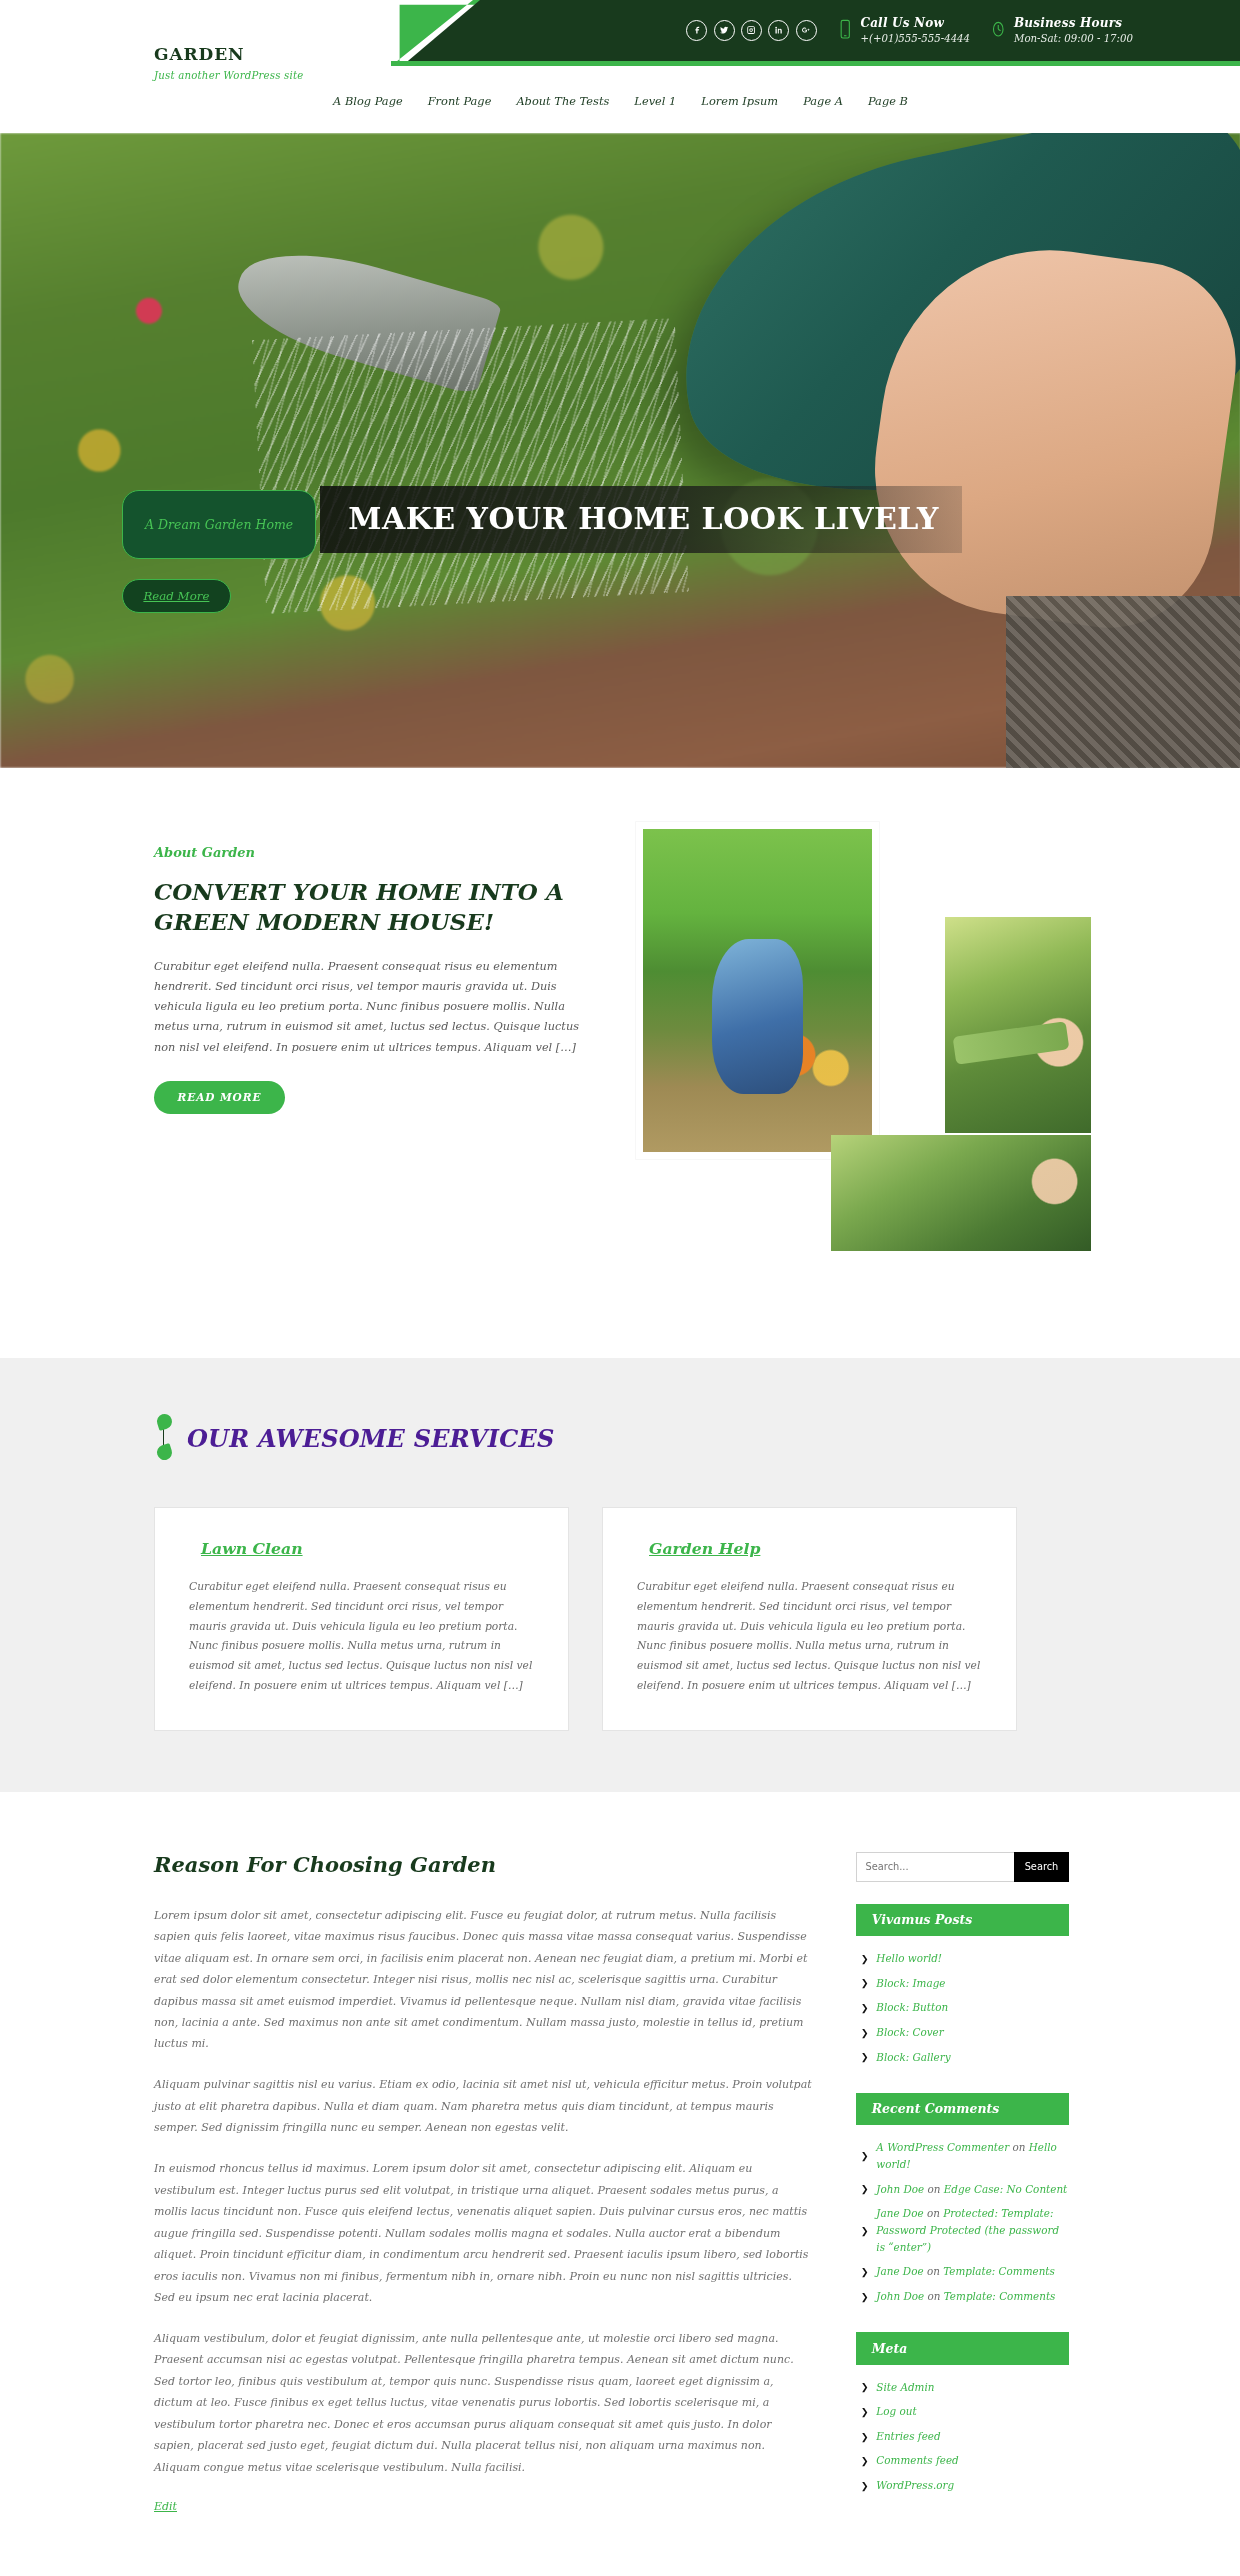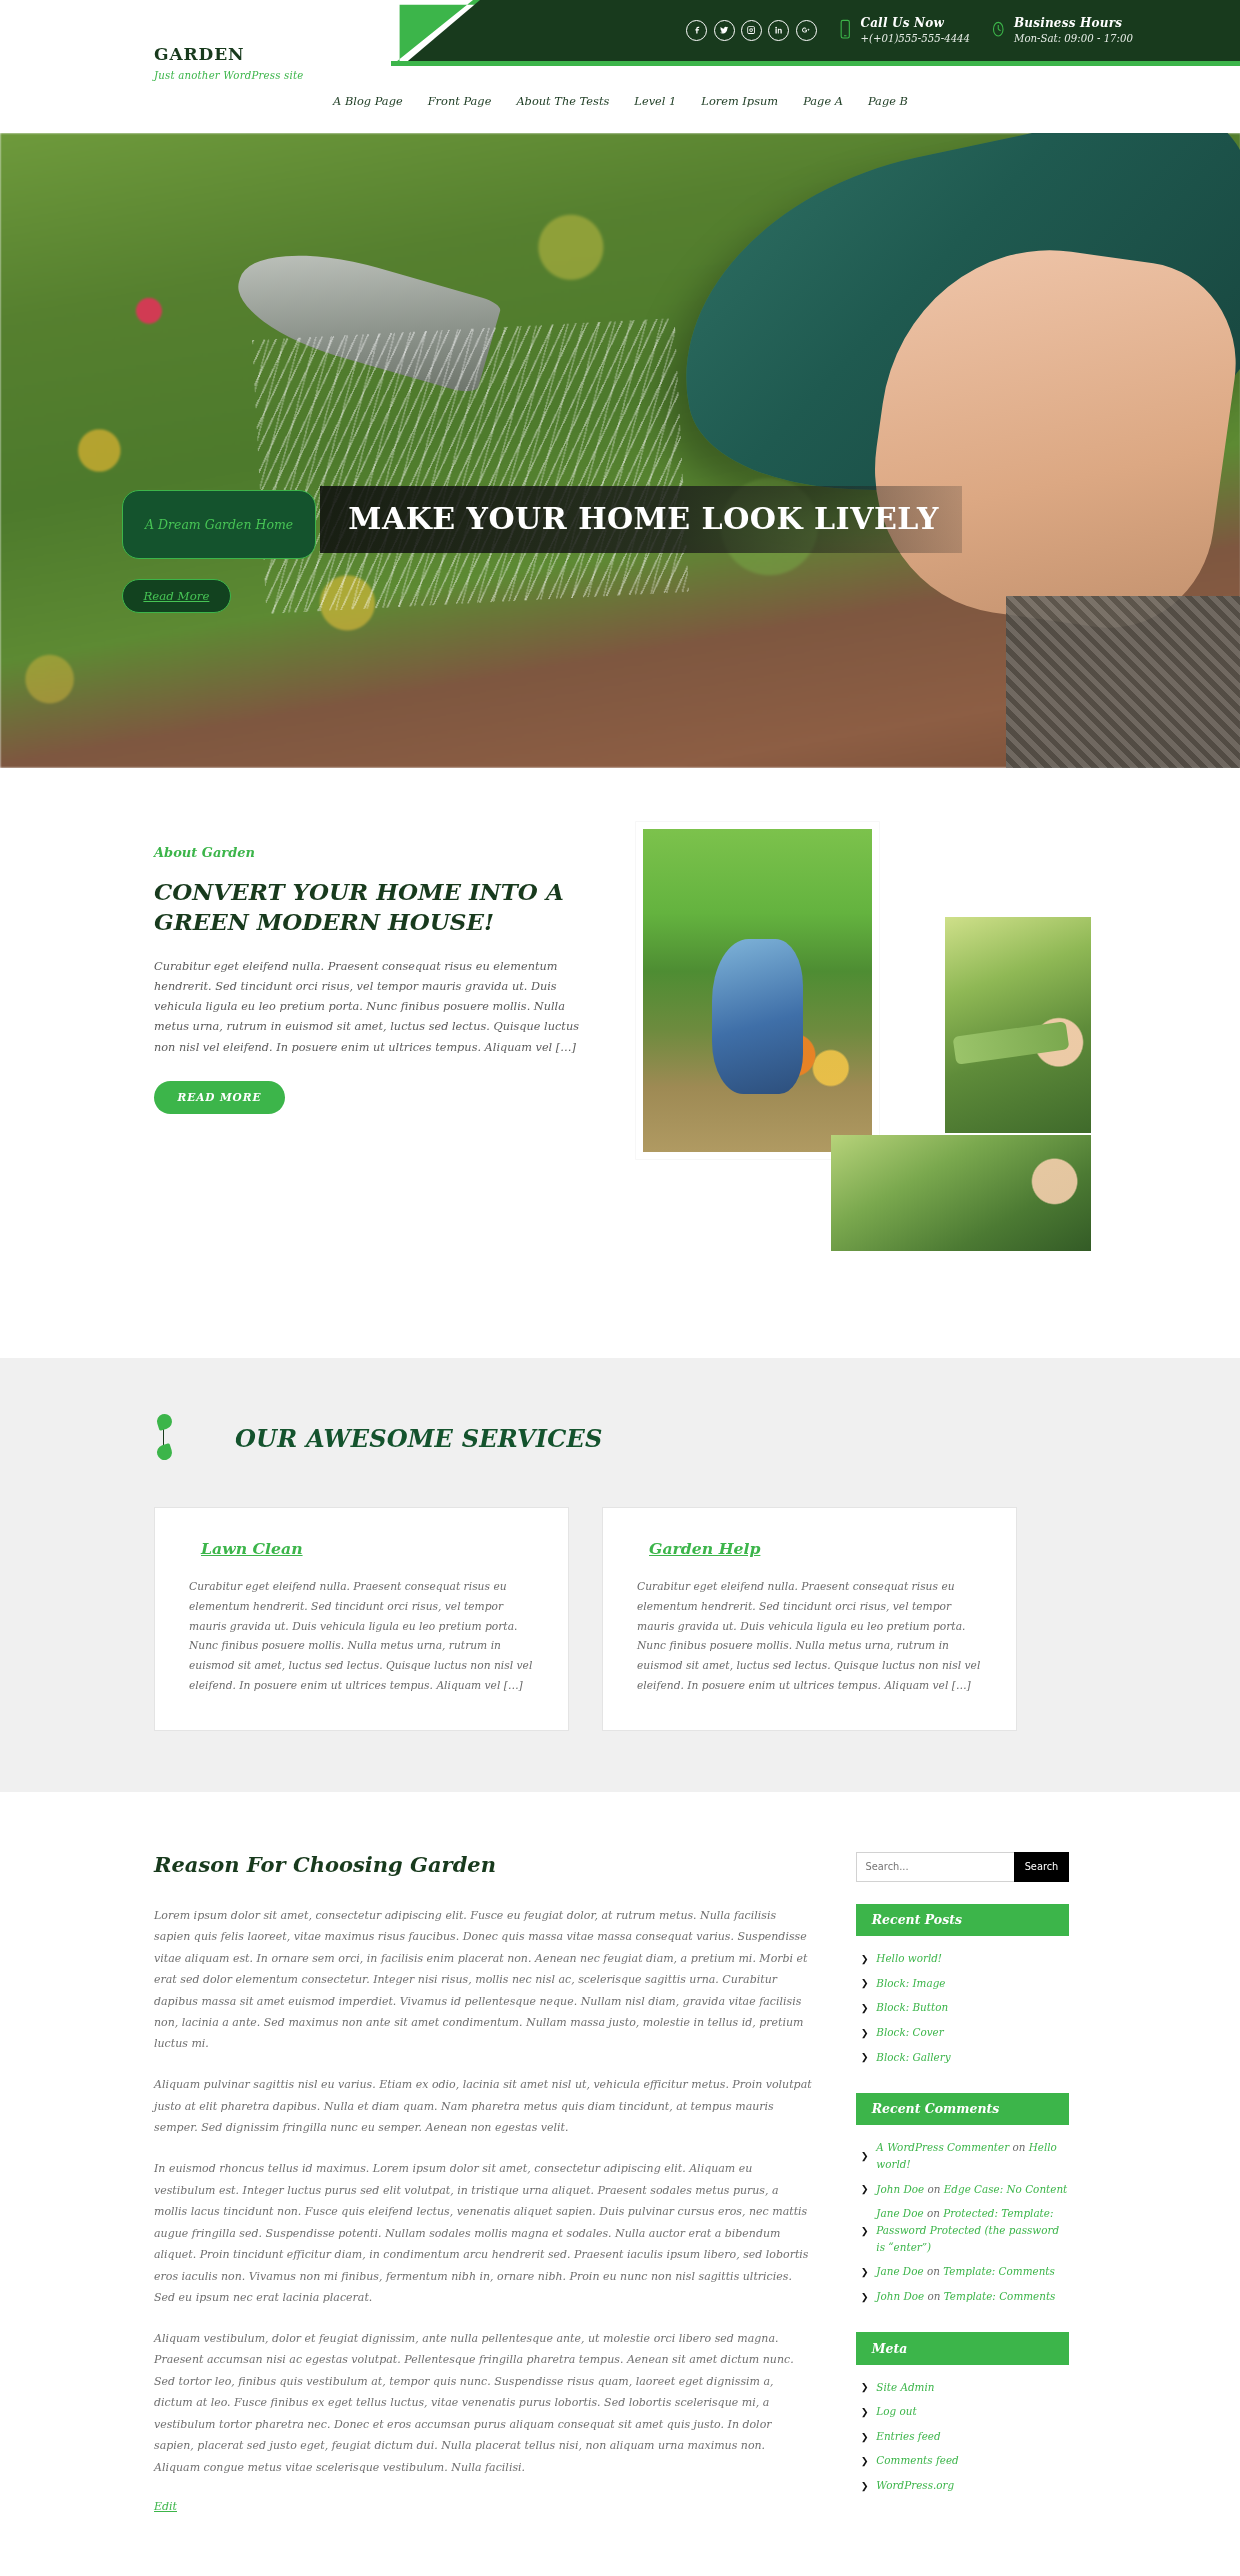--- a/index.html
+++ b/index.html
@@ -207,21 +207,21 @@
   .sv-icon .leafA {
     position: absolute; left: 3.1px; top: 0; width: 15px; height: 15px;
     background: #3cb54a; border-radius: 50% 50% 50% 1.6px; transform: rotate(-18deg);
   }
   .sv-icon .leafB {
     position: absolute; left: 3.1px; top: 31px; width: 15px; height: 15px;
     background: #3cb54a; border-radius: 50% 1.6px 50% 50%; transform: rotate(-18deg);
   }
   .sv-title {
     font-family: "DejaVu Serif", serif; font-weight: bold; font-style: italic;
-    font-size: 24px; color: #14532d; letter-spacing: 0.2px; margin-left: 48px;
+    font-size: 24px; color: #4c1d95; letter-spacing: 0.2px;
   }
   .sv-grid {
     display: flex; gap: 33px; margin: 44px 154px 0; justify-content: flex-start;
   }
   .sv-card {
     width: 415px; background: #fff; border: 0.8px solid #e4e4e4;
     padding: 31px 34px 34px;
   }
   .sv-card h3 { margin-bottom: 19px; }
   .sv-card h3 a {
@@ -432,21 +432,21 @@
     </main>
 
     <aside class="sidebar">
 
       <form class="searchrow">
         <input type="text" placeholder="Search..." style="">
         <button type="submit">Search</button>
       </form>
 
       <div class="widget">
-        <div class="widget-title">Recent Posts</div>
+        <div class="widget-title">Vivamus Posts</div>
         <ul>
           <li>
               <span class="chev">❯</span>
               <a class="wlink" href="#">Hello world!</a>
             </li>
           <li>
               <span class="chev">❯</span>
               <a class="wlink" href="#">Block: Image</a>
             </li>
           <li>

